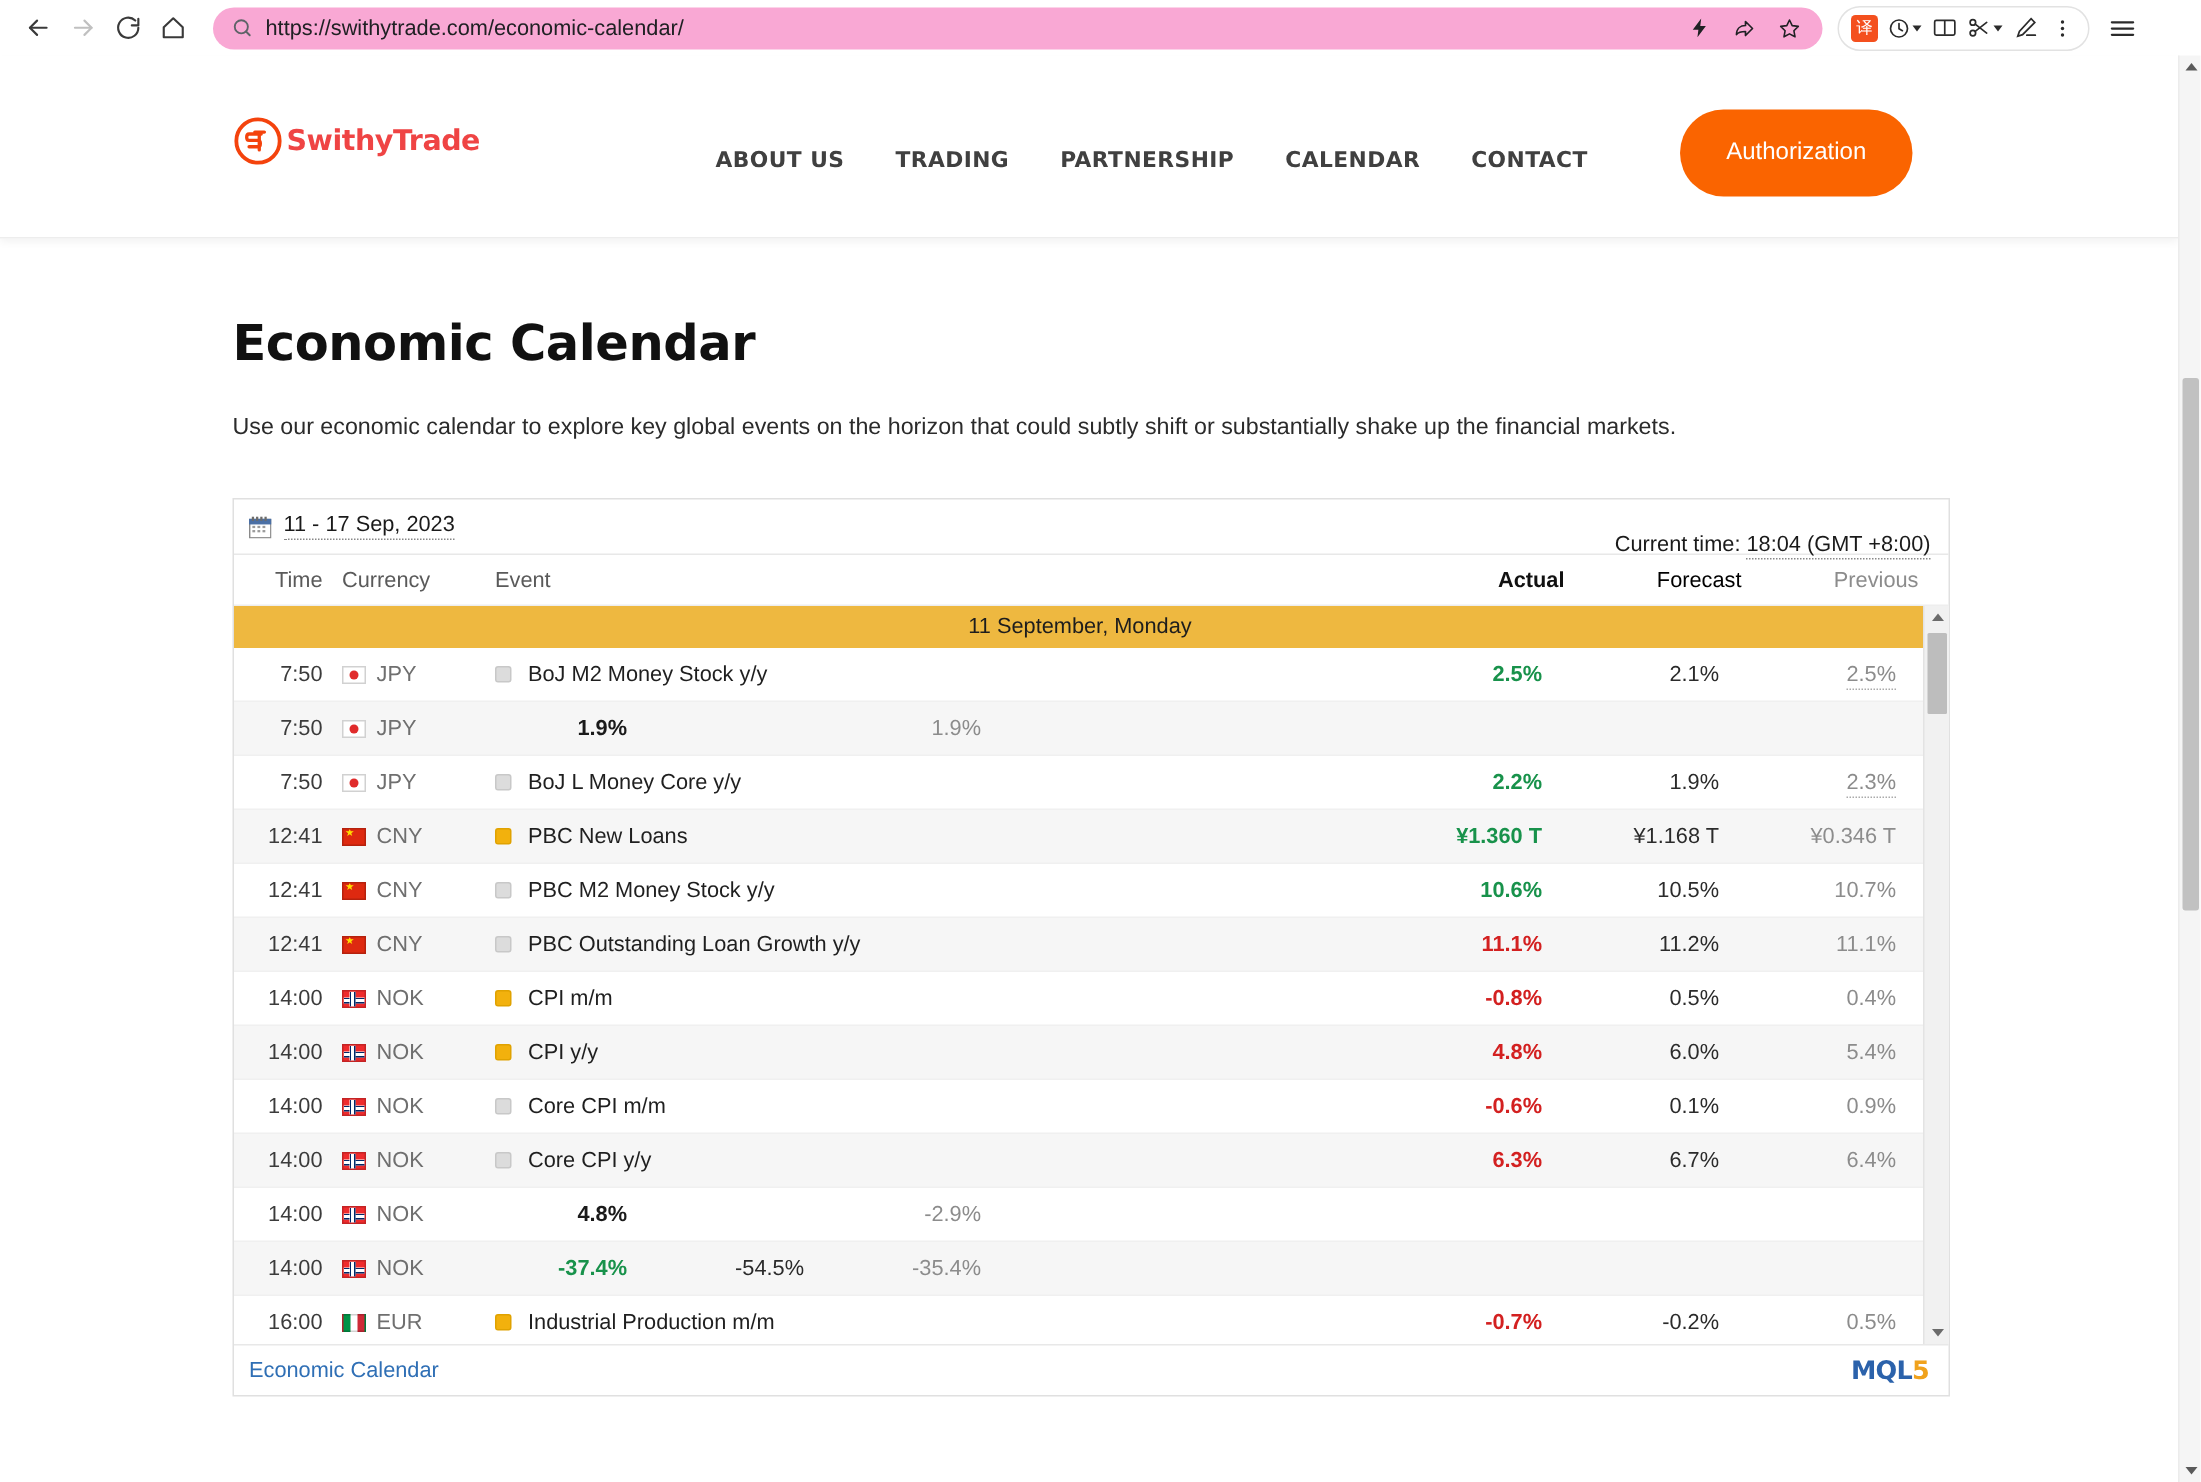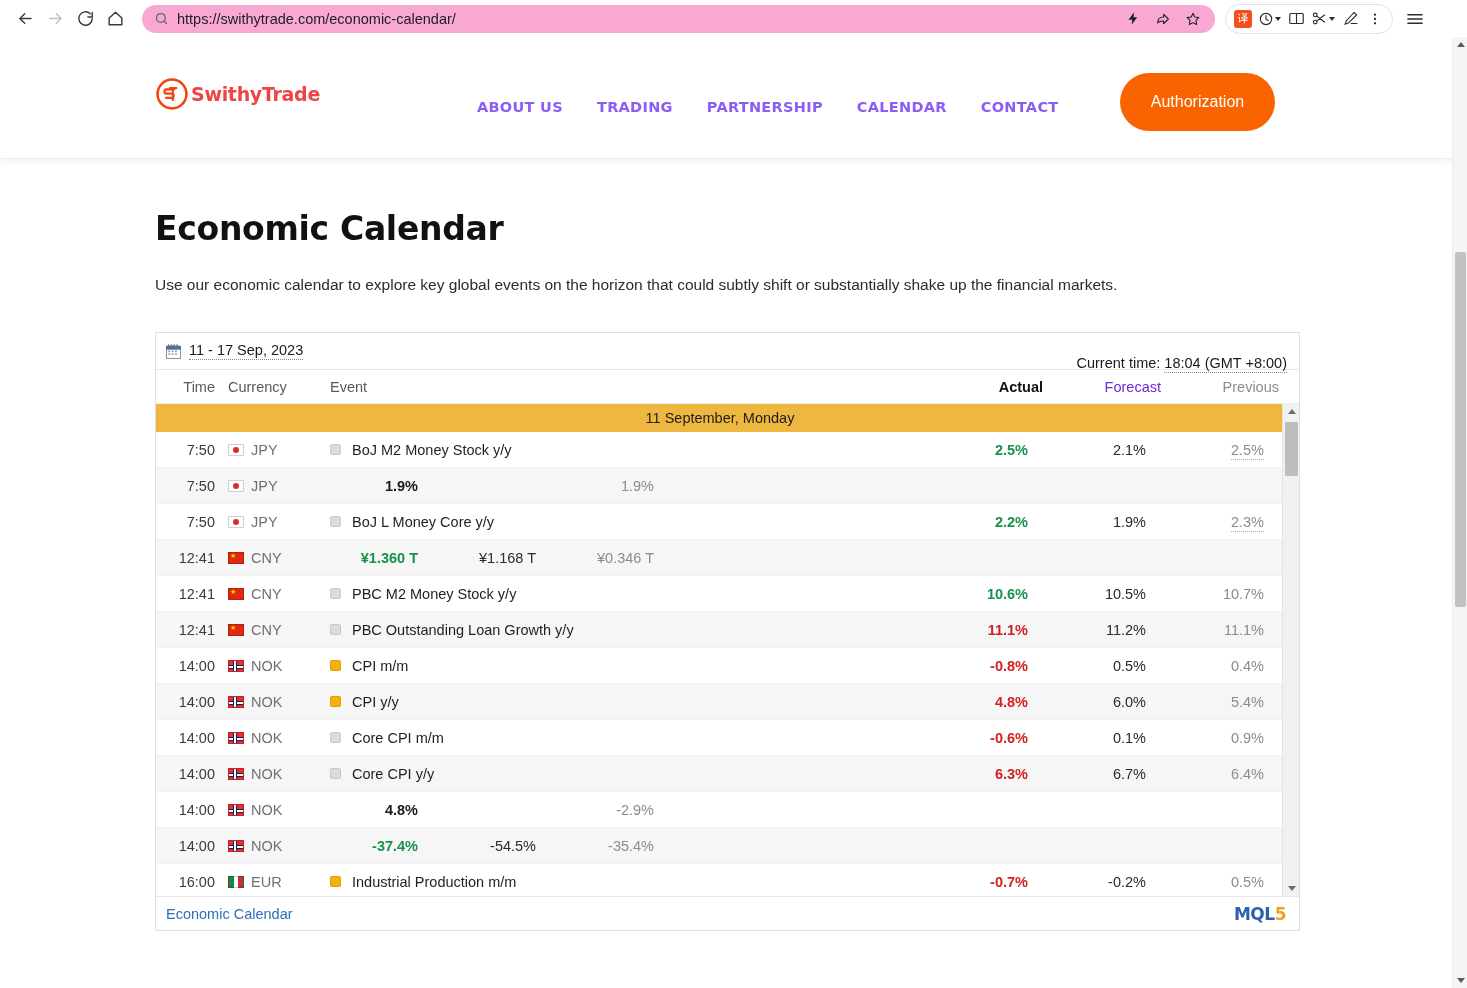--- a/index.html
+++ b/index.html
@@ -143,21 +143,21 @@
     letter-spacing: -0.3px;
     font-family: "DejaVu Sans", sans-serif;
   }
 
   .main-nav {
     position: absolute; left: 477px; top: 52px;
     display: flex; align-items: center; gap: 0;
   }
   .nav-link {
     font-size: 14.5px; font-weight: 700;
-    color: #8b5cf6; letter-spacing: 0.3px;
+    color: #404040; letter-spacing: 0.3px;
     text-transform: uppercase;
     padding: 10px 0; margin-right: 34px;
     white-space: nowrap;
     font-family: "DejaVu Sans", sans-serif;
   }
   .nav-link:last-child { margin-right: 0; }
 
   .auth-btn {
     position: absolute; right: 177px; top: 36px;
     background: #fa6400; color: #ffffff;
@@ -219,21 +219,21 @@
     font-size: 14.5px; color: #5a5a5a;
     border-bottom: 1px solid #eeeeee;
   }
   .col-time      { width: 72px; text-align: right; padding-right: 13px; }
   .col-currency  { width: 88px; text-align: left; padding-left: 0; }
   .col-event     { flex: 1 1 auto; padding-left: 14px; }
   .col-actual    { width: 120px; text-align: right; padding-right: 18px; }
   .col-forecast  { width: 118px; text-align: right; padding-right: 18px; }
   .col-previous  { width: 120px; text-align: right; padding-right: 20px; }
   .cal-head .col-actual { color: #111; font-weight: 700; }
-  .cal-head .col-forecast { color: #6d28d9; }
+  .cal-head .col-forecast { color: #000000; }
   .cal-head .col-previous { color: #8c8c8c; }
 
   .cal-scroll-area {
     position: relative;
     height: 492px;
     overflow: hidden;
   }
   .cal-rows { width: 1128px; }
 
   .day-banner {
@@ -578,20 +578,24 @@
             <div class="val-actual up">2.2%</div>
             <div class="val-forecast">1.9%</div>
             <div class="val-previous"><span class="dotted">2.3%</span></div>
           </div>
           <div class="cal-row alt">
             <div class="col-time">12:41</div>
             <div class="cur-cell">
               <span class="flag flag-cn"></span>
               <span class="cur-code">CNY</span>
             </div>
+            <div class="ev-cell">
+              <span class="imp imp-medium"></span>
+              <span class="ev-name">PBC New Loans</span>
+            </div>
             <div class="val-actual up">¥1.360 T</div>
             <div class="val-forecast">¥1.168 T</div>
             <div class="val-previous">¥0.346 T</div>
           </div>
           <div class="cal-row">
             <div class="col-time">12:41</div>
             <div class="cur-cell">
               <span class="flag flag-cn"></span>
               <span class="cur-code">CNY</span>
             </div>

